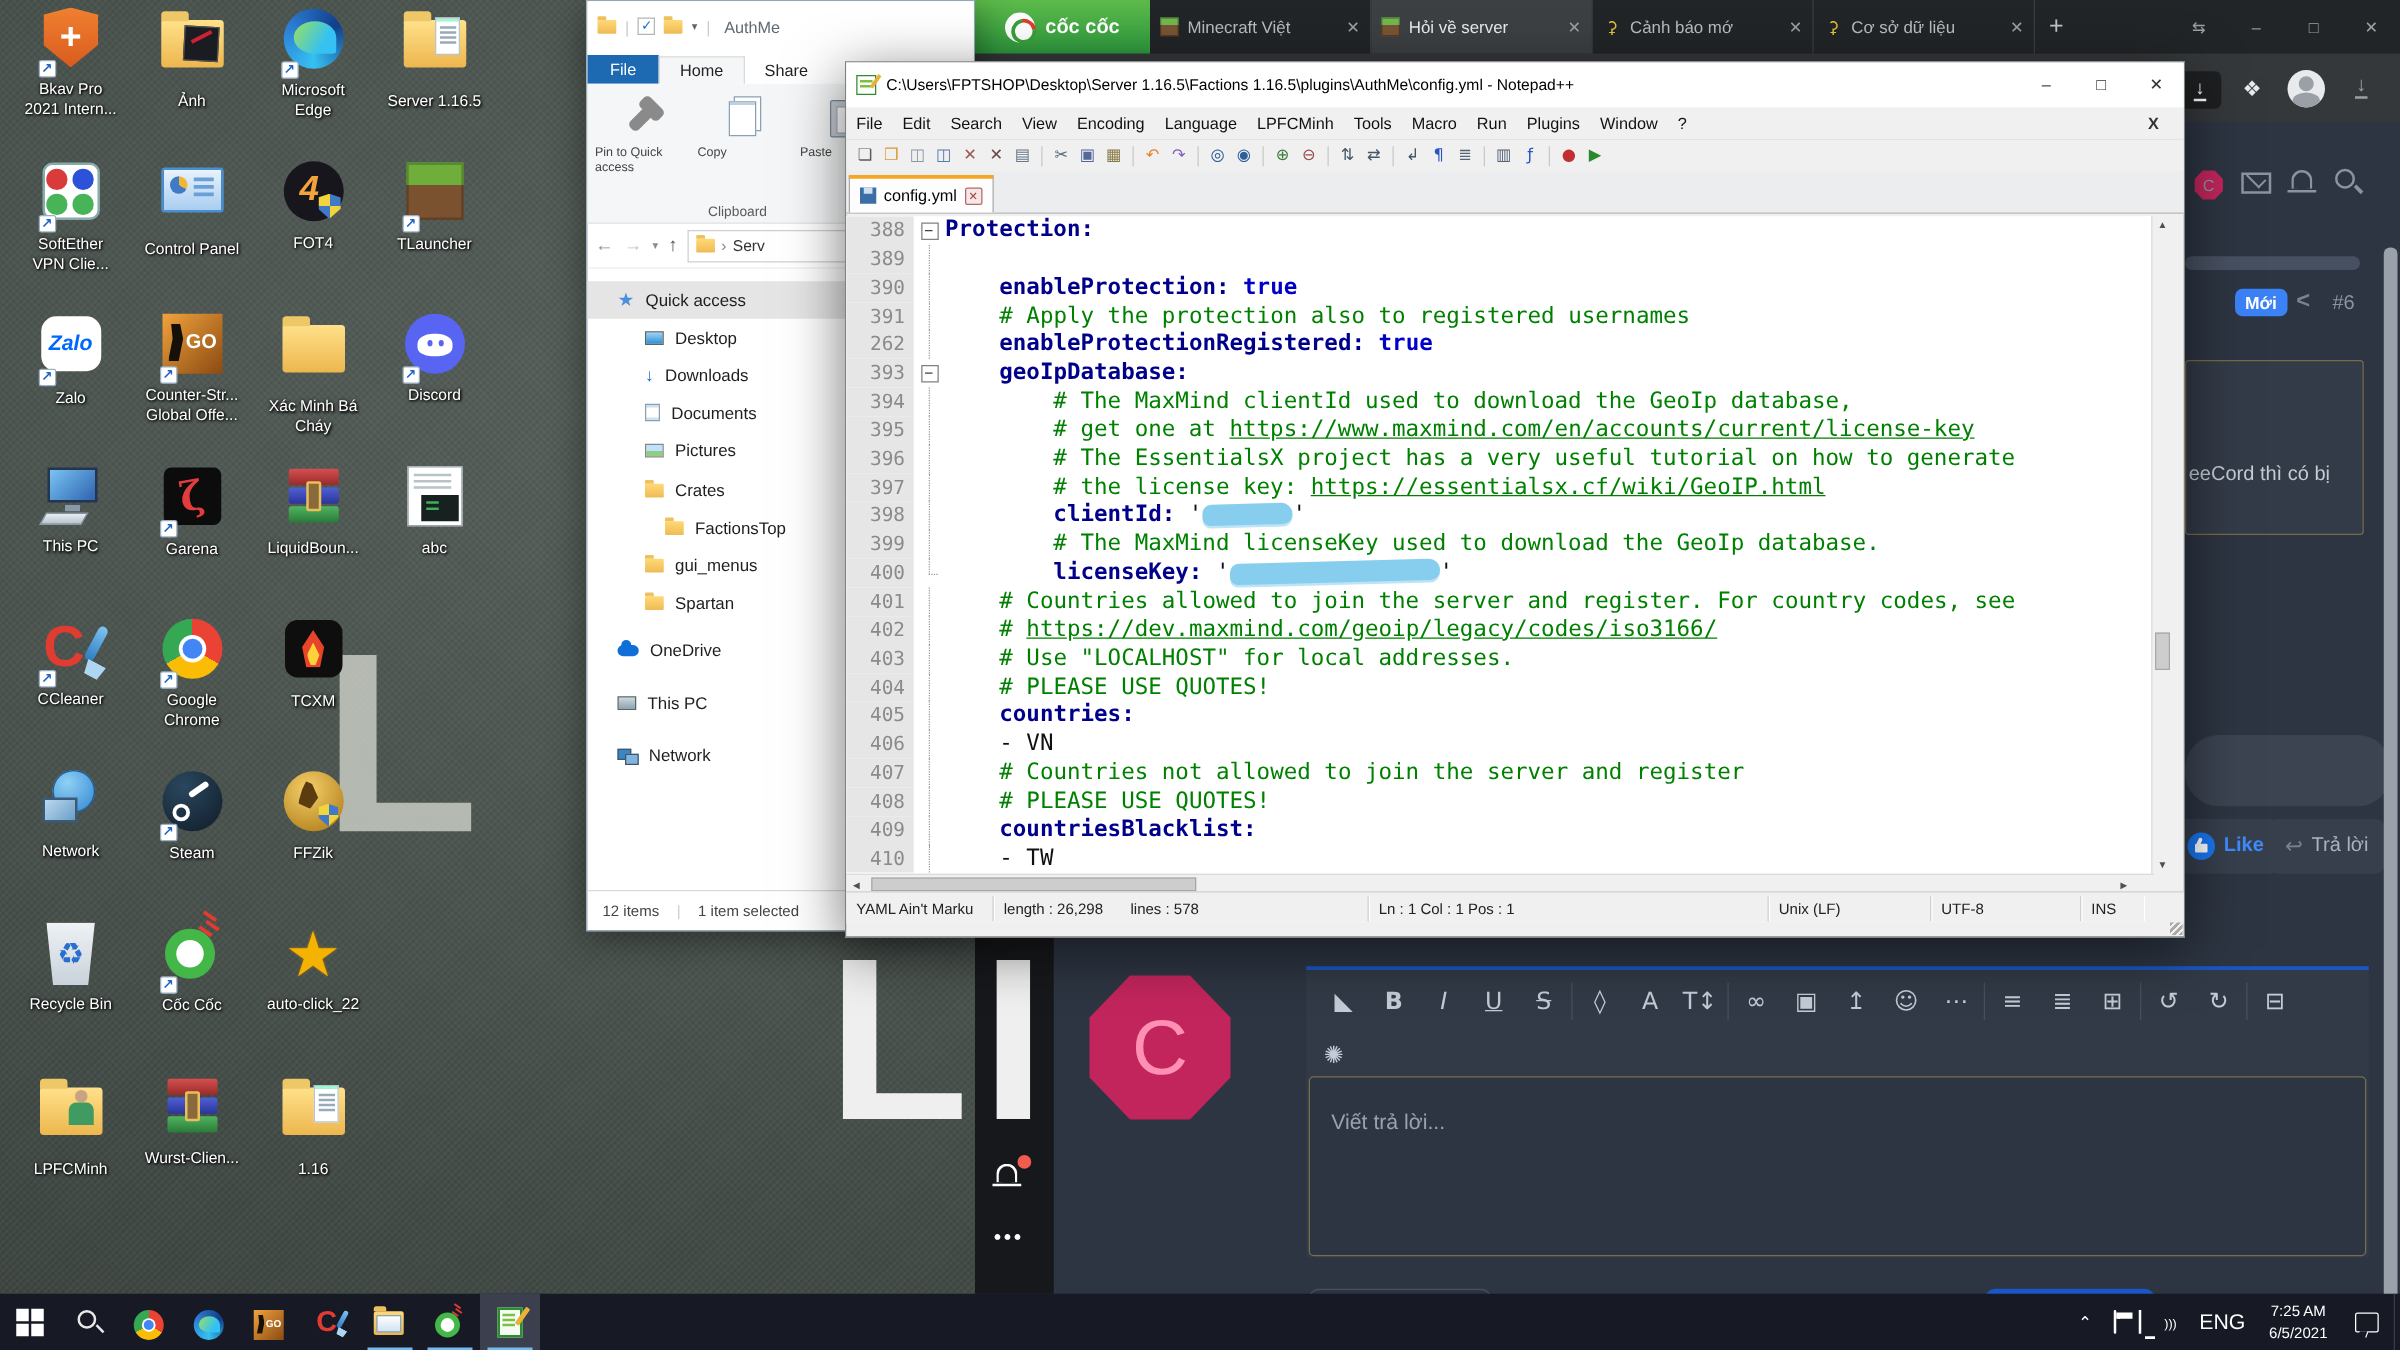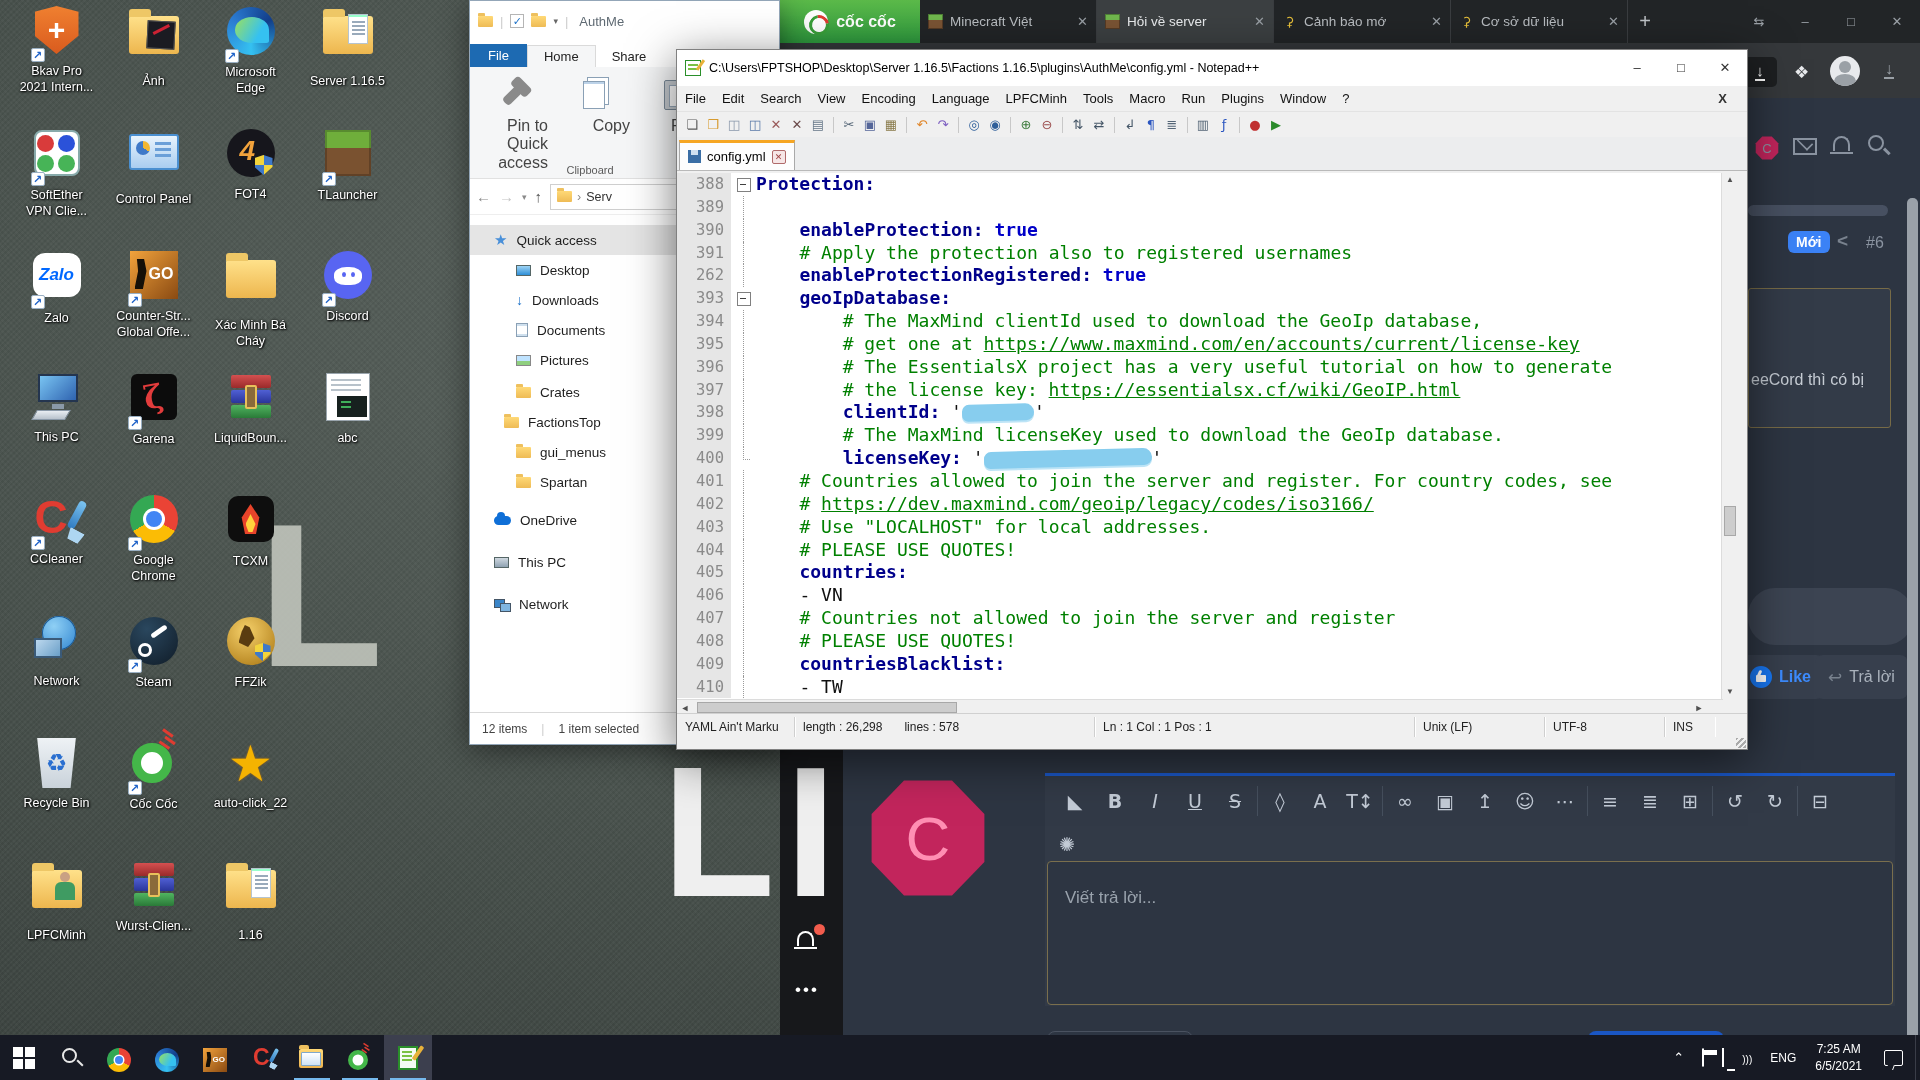--- a/index.html
+++ b/index.html
@@ -39,21 +39,21 @@
     background:#fff; border:1px solid #93a6b8; box-shadow:0 6px 28px rgba(0,0,0,.45);
     font-size:13px; color:#222; }
   .ex-qat { height:40px; display:flex; align-items:center; gap:7px; padding-left:8px; background:#fff; }
   .ex-title { color:#5f6a73; font-size:13px; margin-left:4px; }
   .ex-tabs { display:flex; height:26px; align-items:flex-end; padding-left:0; background:#fff; }
   .ex-tab { padding:3px 16px; font-size:13px; color:#222; }
   .ex-tab.file { background:#1d6ab2; color:#fff; padding:4px 18px; }
   .ex-tab.sel { border:1px solid #dadada; border-bottom:none; background:#f5f6f7; }
   .ex-ribbon { height:112px; background:#f5f6f7; border-bottom:1px solid #e1e1e1; position:relative;
     display:flex; padding:6px 4px 0 6px; gap:10px; }
-  .rb-btn { width:72px; text-align:right; color:#444; font-size:16px; line-height:1.15; }
+  .rb-btn { width:72px; text-align:left; color:#444; font-size:10px; line-height:1.15; }
   .rb-btn .ric { height:44px; display:flex; align-items:center; justify-content:center; }
   .rb-group { position:absolute; bottom:2px; left:60px; width:120px; text-align:center;
     color:#5a5a5a; font-size:11px; }
   .ex-nav { height:36px; display:flex; align-items:center; gap:8px; padding:0 6px; border-bottom:1px solid #eee; }
   .nav-a { font-size:15px; color:#8a8a8a; }
   .addr { flex:1; height:26px; border:1px solid #cfcfcf; display:flex; align-items:center; gap:5px;
     padding:0 6px; font-size:12.5px; color:#333; overflow:hidden; white-space:nowrap; }
   .ex-side { position:relative; height:456px; padding-top:10px; }
   .ex-item { position:absolute; left:0; width:100%; height:30px; display:flex; align-items:center;
     gap:9px; font-size:13.5px; color:#1e1e1e; padding-left:24px; }
@@ -707,21 +707,21 @@
         </div>
         <div class="ex-item" style="top: 130px; padding-left: 46px;">
           <span class="mini-pic"></span>
           <span>Pictures</span>
           <span class="pin"><span class="pinic"></span></span>
         </div>
         <div class="ex-item" style="top: 162px; padding-left: 46px;">
           <span class="mini-folder"></span>
           <span>Crates</span>
         </div>
-        <div class="ex-item" style="top: 192px; padding-left: 34px;">
+        <div class="ex-item" style="top: 192px; padding-left: 62px;">
           <span class="mini-folder"></span>
           <span>FactionsTop</span>
         </div>
         <div class="ex-item" style="top: 222px; padding-left: 46px;">
           <span class="mini-folder"></span>
           <span>gui_menus</span>
         </div>
         <div class="ex-item" style="top: 252px; padding-left: 46px;">
           <span class="mini-folder"></span>
           <span>Spartan</span>
@@ -1039,21 +1039,21 @@
               <i style="position:absolute;right:-4px;top:-3px;width:4px;height:16px;background:#e8b23a;transform:rotate(35deg);border-radius:1px;"></i>
             </div>
           </div>
         </div>
       </div>
     <div id="tray">
       <span class="tray-ic" style="font-size:13px;">⌃</span>
       <span class="tray-ic"><span class="batt"></span></span>
       <span class="tray-ic"><span class="net"></span></span>
       <span class="tray-ic"><span class="spk"></span><span style="font-size:10px;">)))</span></span>
-      <span class="tray-ic" style="font-size:12px;">ENG</span>
+      <span class="tray-ic" style="font-size:17px;">ENG</span>
       <div class="clock">
         <div>7:25 AM</div>
         <div>6/5/2021</div>
       </div>
       <span class="ac"></span>
       <span class="showdesk"></span>
     </div>
   </div>
 
 </div>

